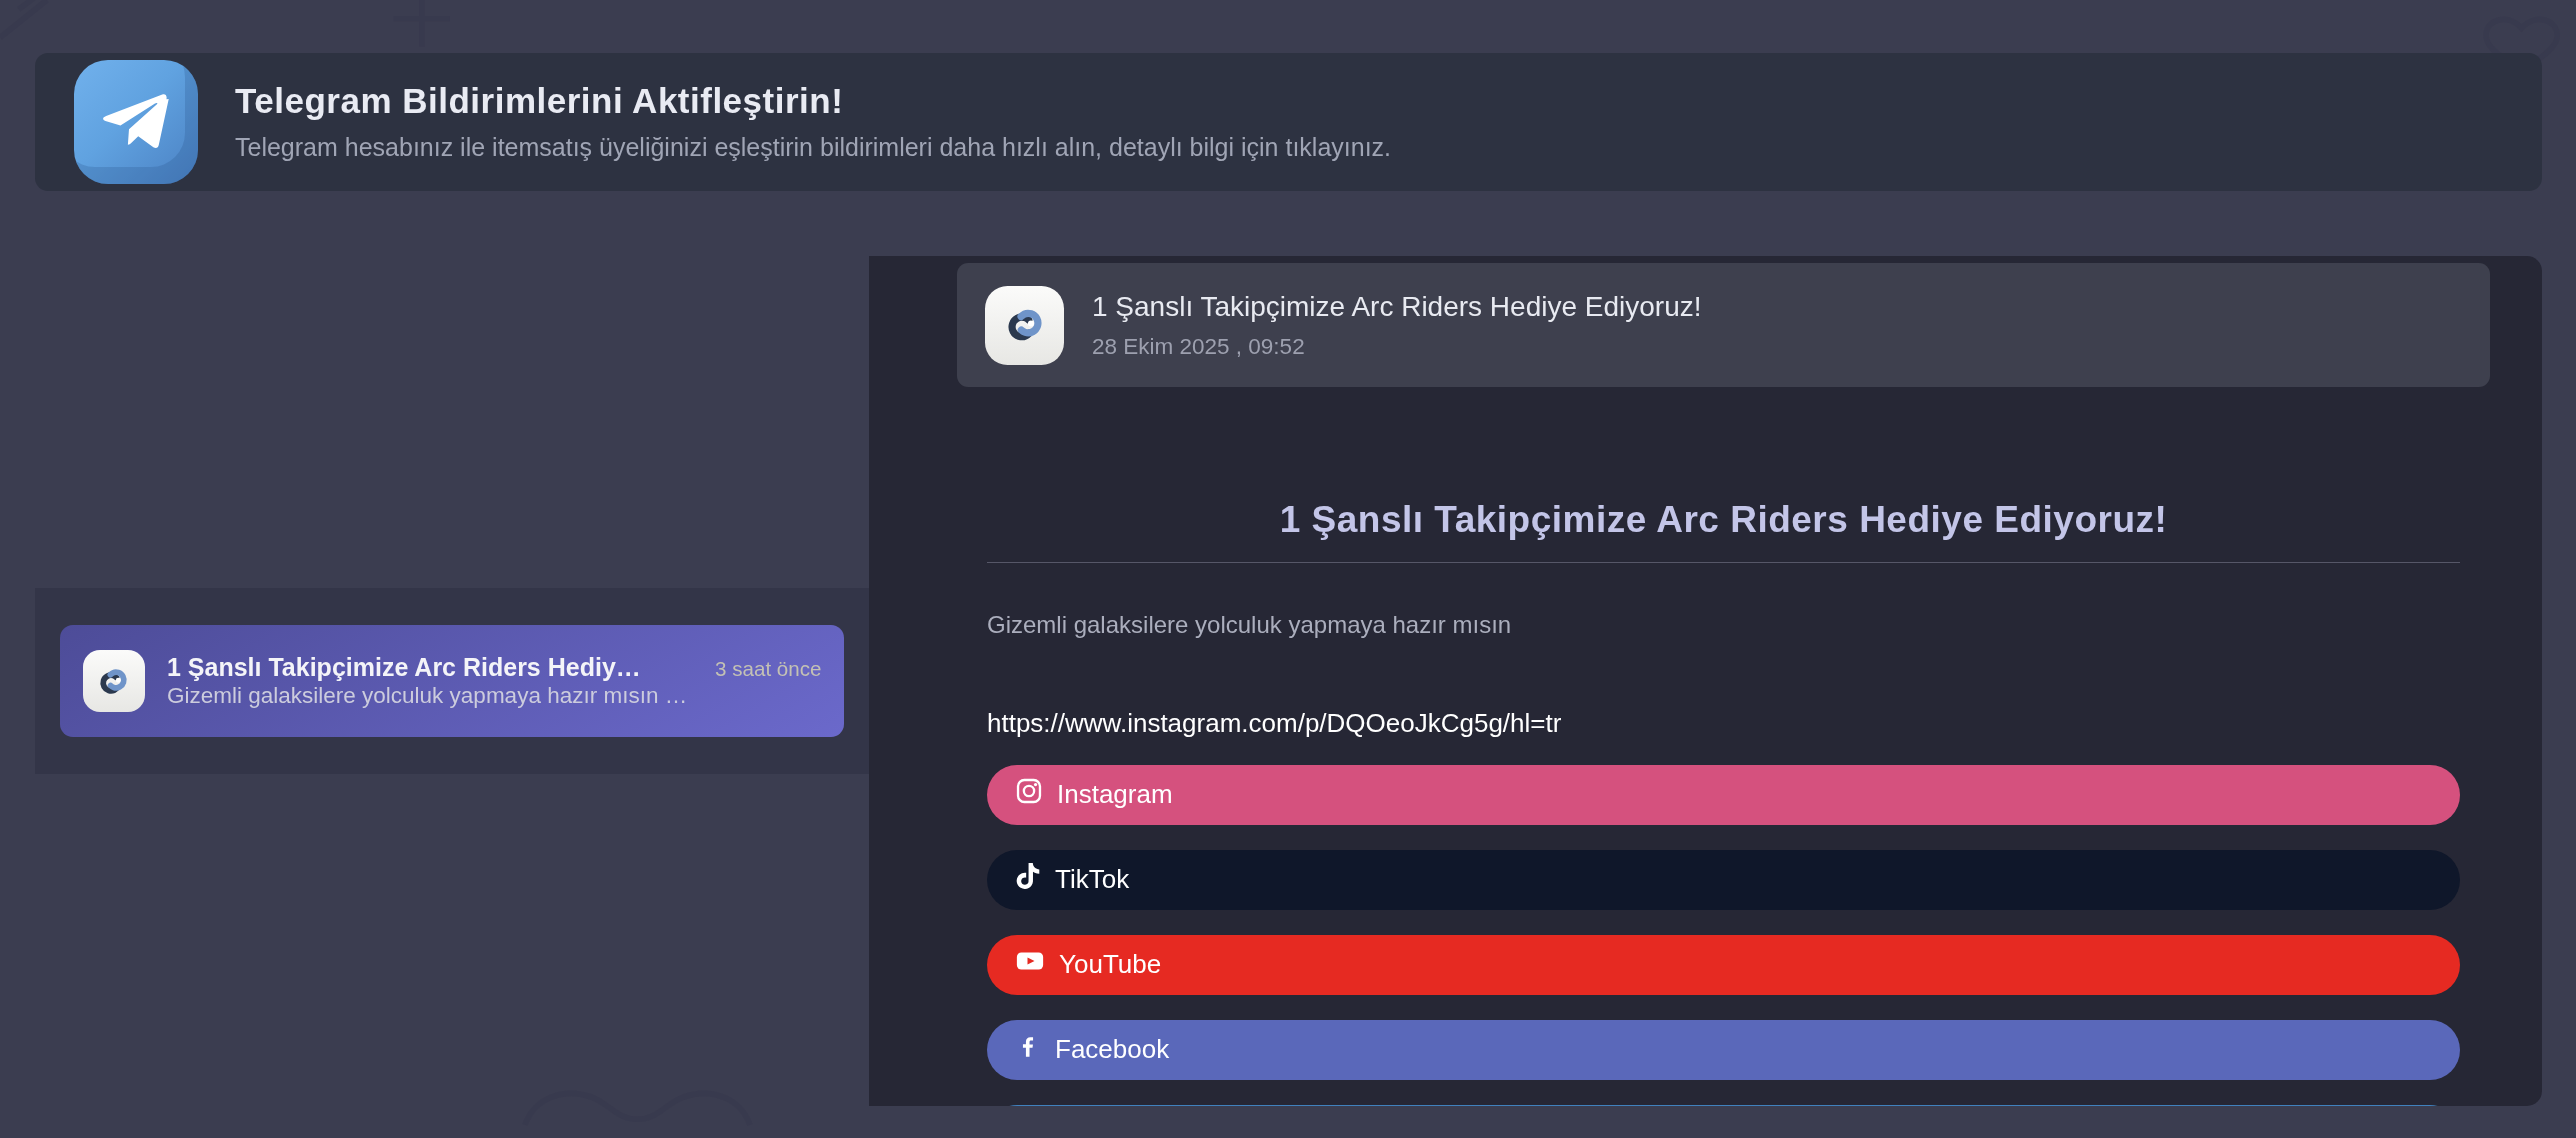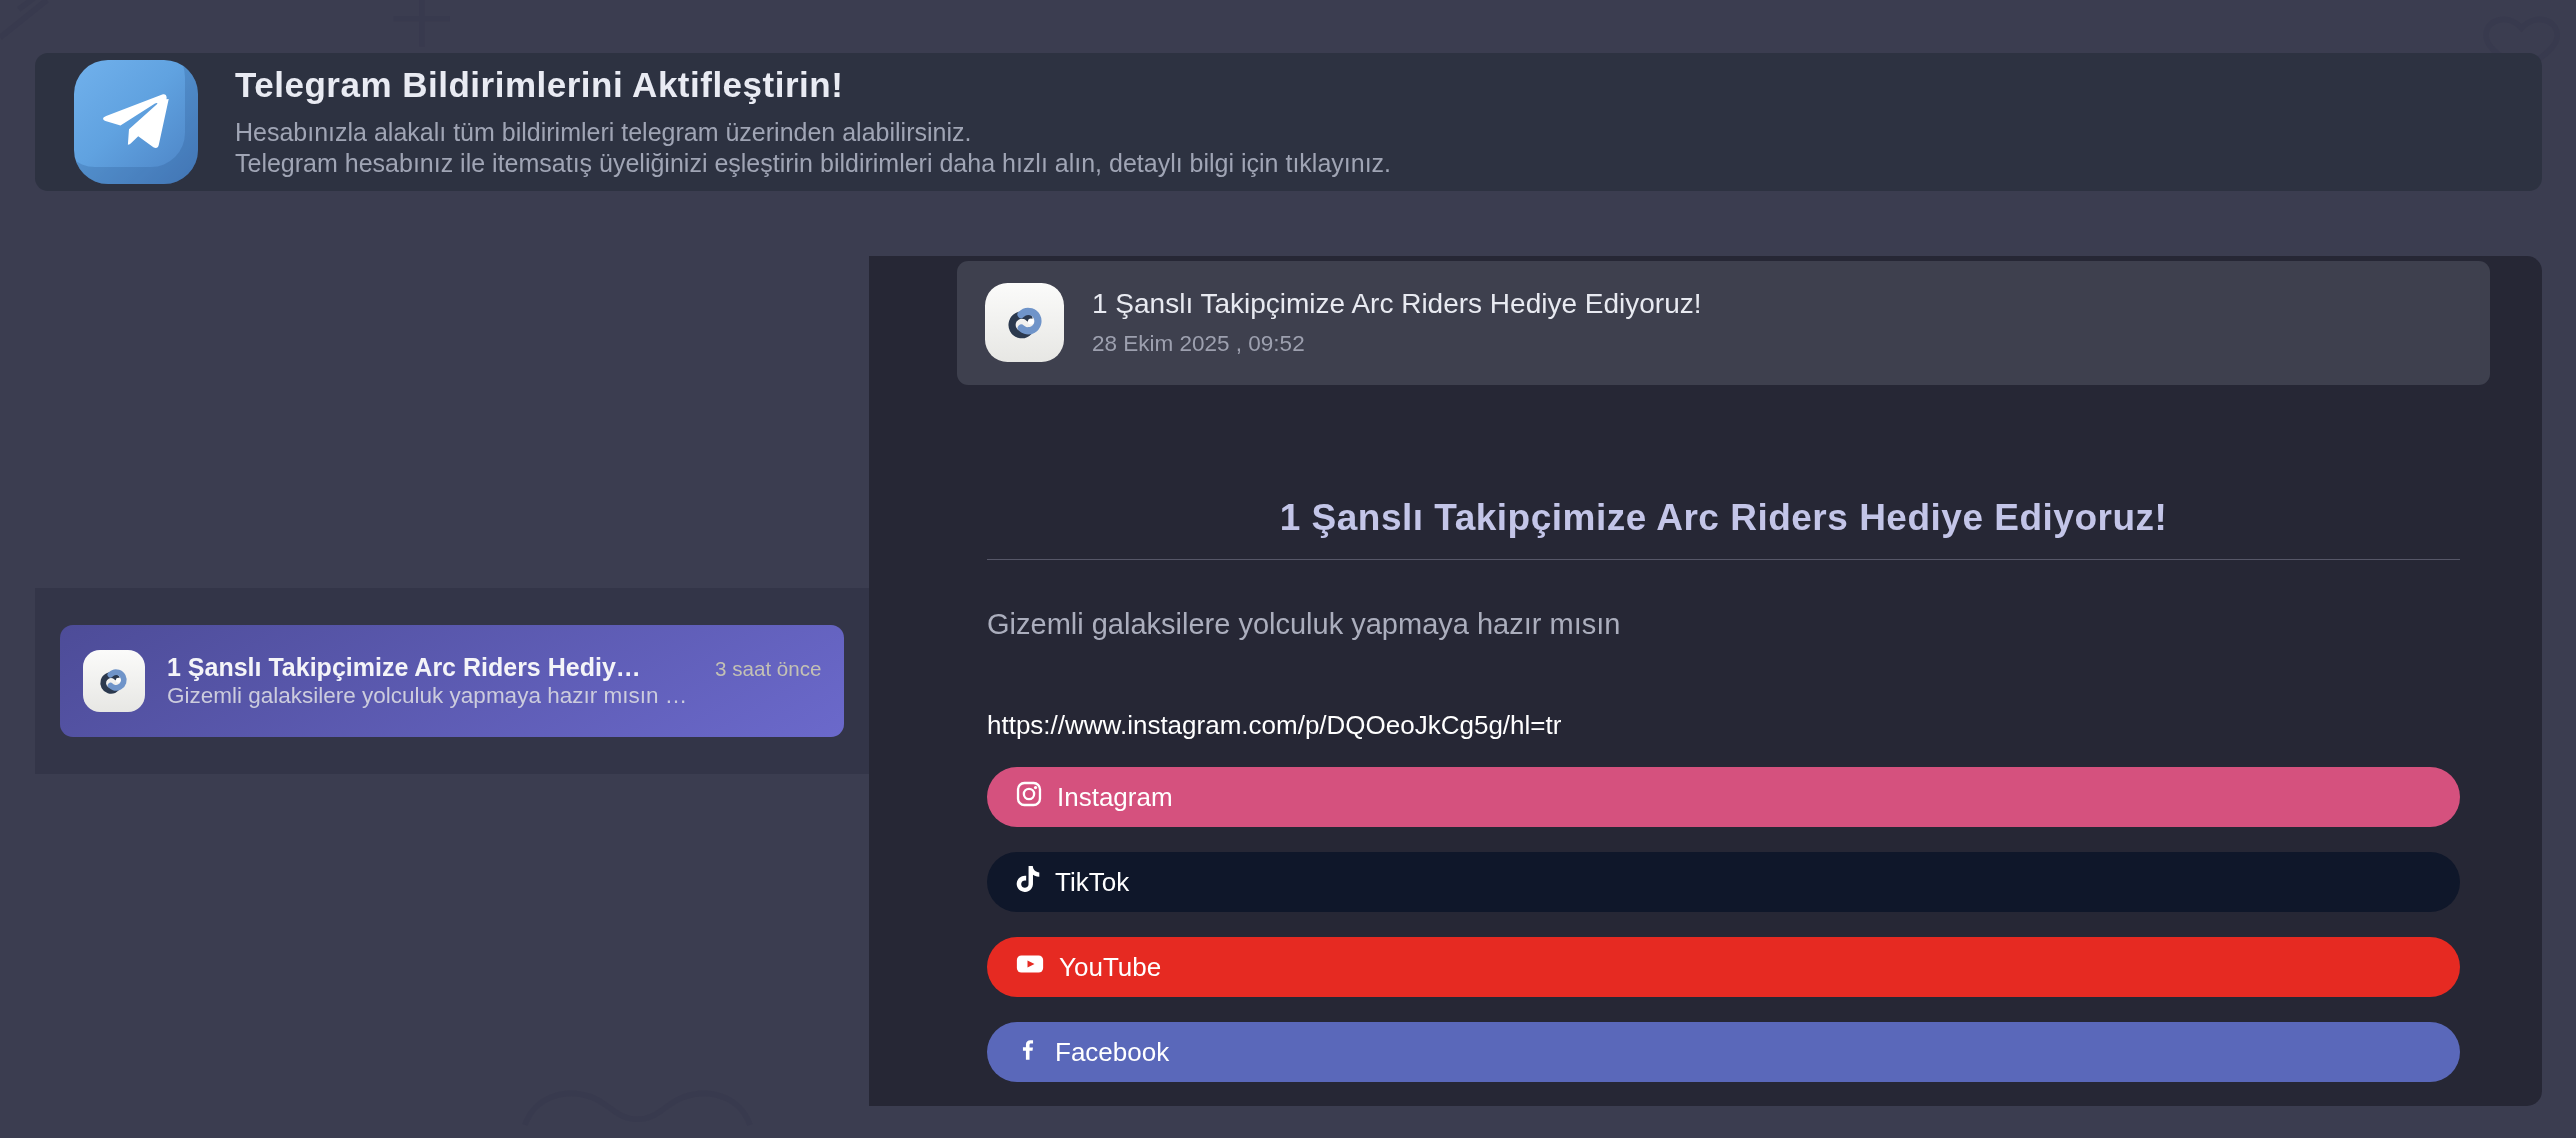--- a/index.html
+++ b/index.html
@@ -60,21 +60,21 @@
   }
   .dh-title { font-size:28px; color:#e8eaf1; margin-bottom:11.2px; }
   .dh-date  { font-size:22.5px; color:#9da0af; }
 
   .article { padding:0 30px; }
   .article-heading {
     text-align:center; font-size:37px; font-weight:bold; color:#c3c5e8;
     margin-top:112px; letter-spacing:0.5px;
   }
   .divider { border:none; border-top:1.9px solid #565768; margin-top:20.6px; }
-  .article-body { font-size:29px; color:#abaebd; margin-top:48px; }
+  .article-body { font-size:24px; color:#abaebd; margin-top:48px; }
   .article-link { display:block; font-size:26px; color:#ffffff; text-decoration:none; margin-top:69px; }
 
   .social-row { display:flex; gap:25px; margin-top:26px;flex-direction:column; }
   .social-btn {
     display:inline-flex; align-items:center; gap:14px; height:60px; padding:0 28px;
     border:none; border-radius:30px; color:#ffffff; font-size:26px;
     font-family:"Liberation Sans", sans-serif; cursor:pointer;
   }
   .social-btn svg { flex:none; }
 </style>
@@ -95,21 +95,20 @@
   </svg>
 
   <div class="banner">
     <div class="banner-icon">
       <svg width="66" height="66" viewBox="0 0 24 24" aria-hidden="true">
         <path fill="#ffffff" d="M23.9 3.6 20.3 20.3c-.27 1.18-.98 1.47-1.99.92l-5.5-4.05-2.65 2.55c-.3.3-.54.54-1.11.54l.4-5.58L19.6 5.5c.45-.4-.1-.62-.7-.23L6.35 13.3.9 11.6c-1.18-.37-1.2-1.18.25-1.75L21.55 2c.98-.36 1.84.23 1.52 1.72z"></path>
       </svg>
     </div>
     <div class="banner-text">
       <div class="banner-title">Telegram Bildirimlerini Aktifleştirin!</div>
-      <p class="banner-line">Hesabınızla alakalı tüm bildirimleri telegram üzerinden alabilirsiniz.</p>
       <p class="banner-line">Telegram hesabınız ile itemsatış üyeliğinizi eşleştirin bildirimleri daha hızlı alın, detaylı bilgi için tıklayınız.</p>
     </div>
   </div>
 
   <div class="content">
 
     <aside class="list-panel">
       <div class="notif-item">
         <div class="item-icon">
           <svg width="43" height="43" viewBox="0 0 48 48" aria-hidden="true">

